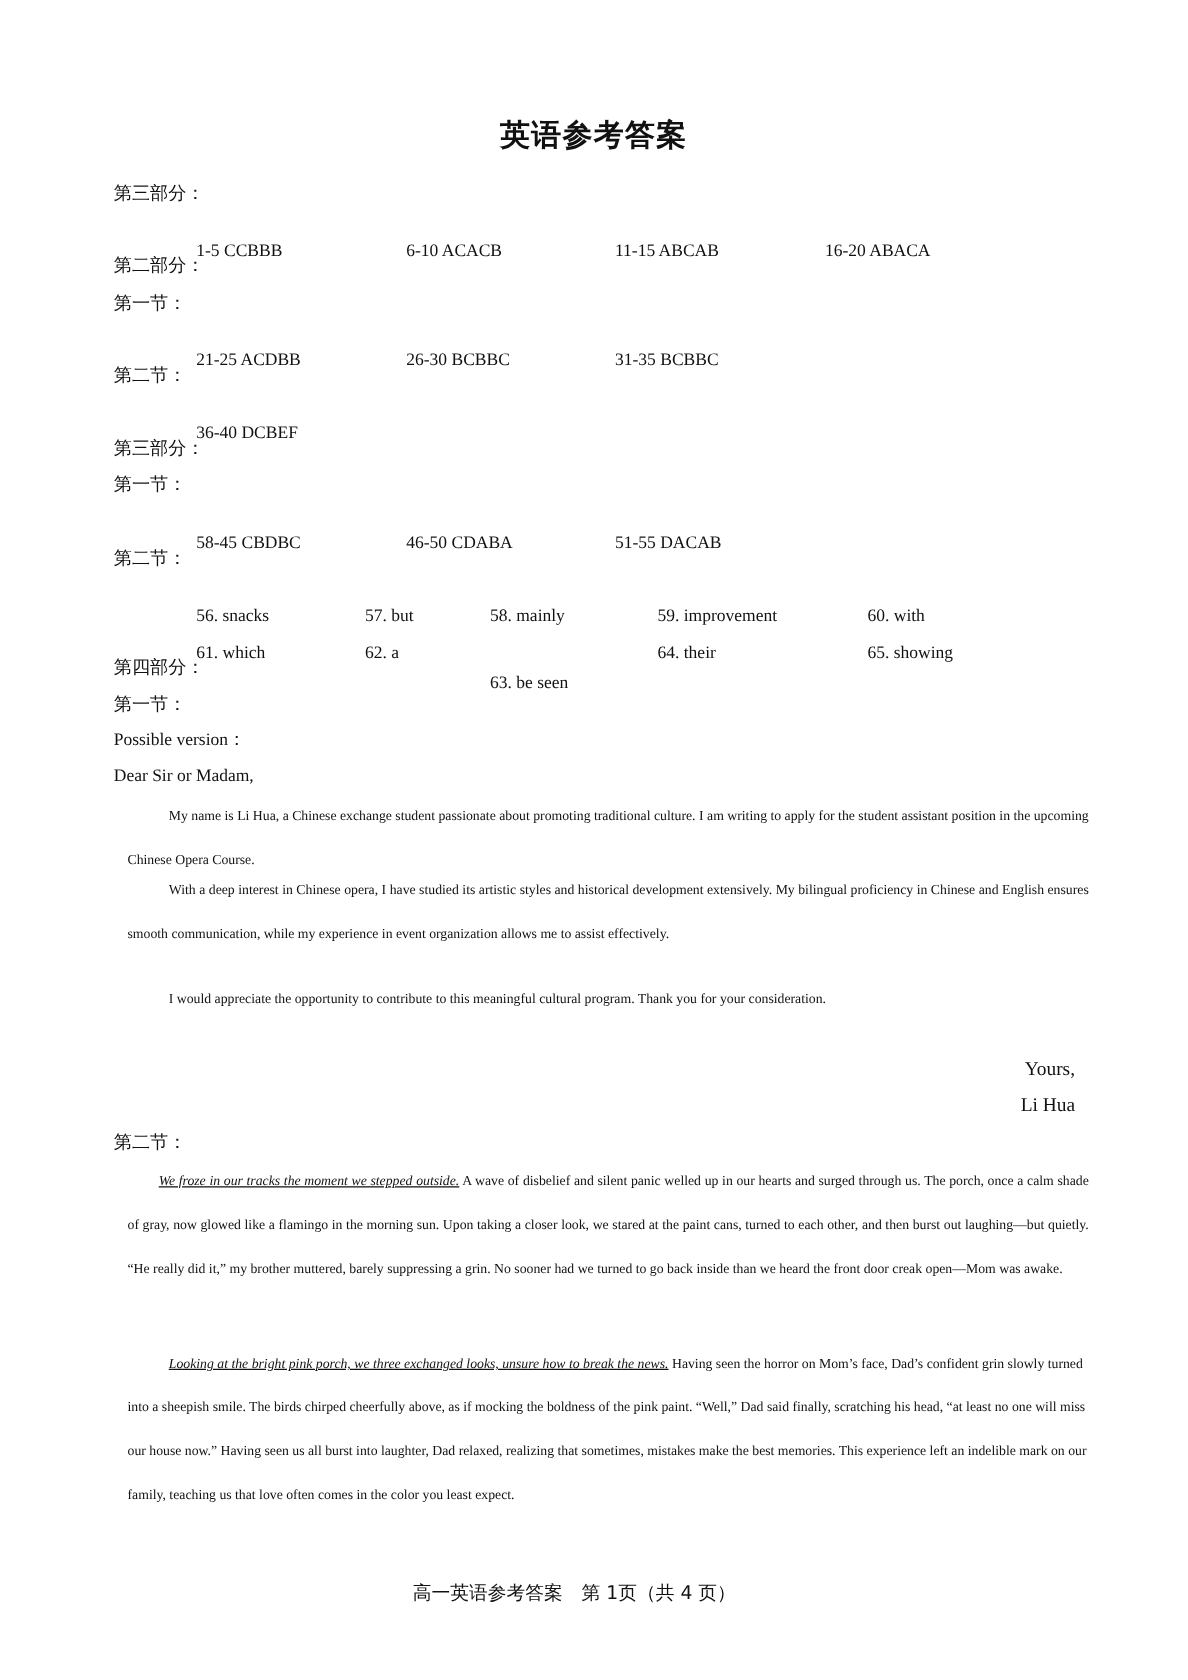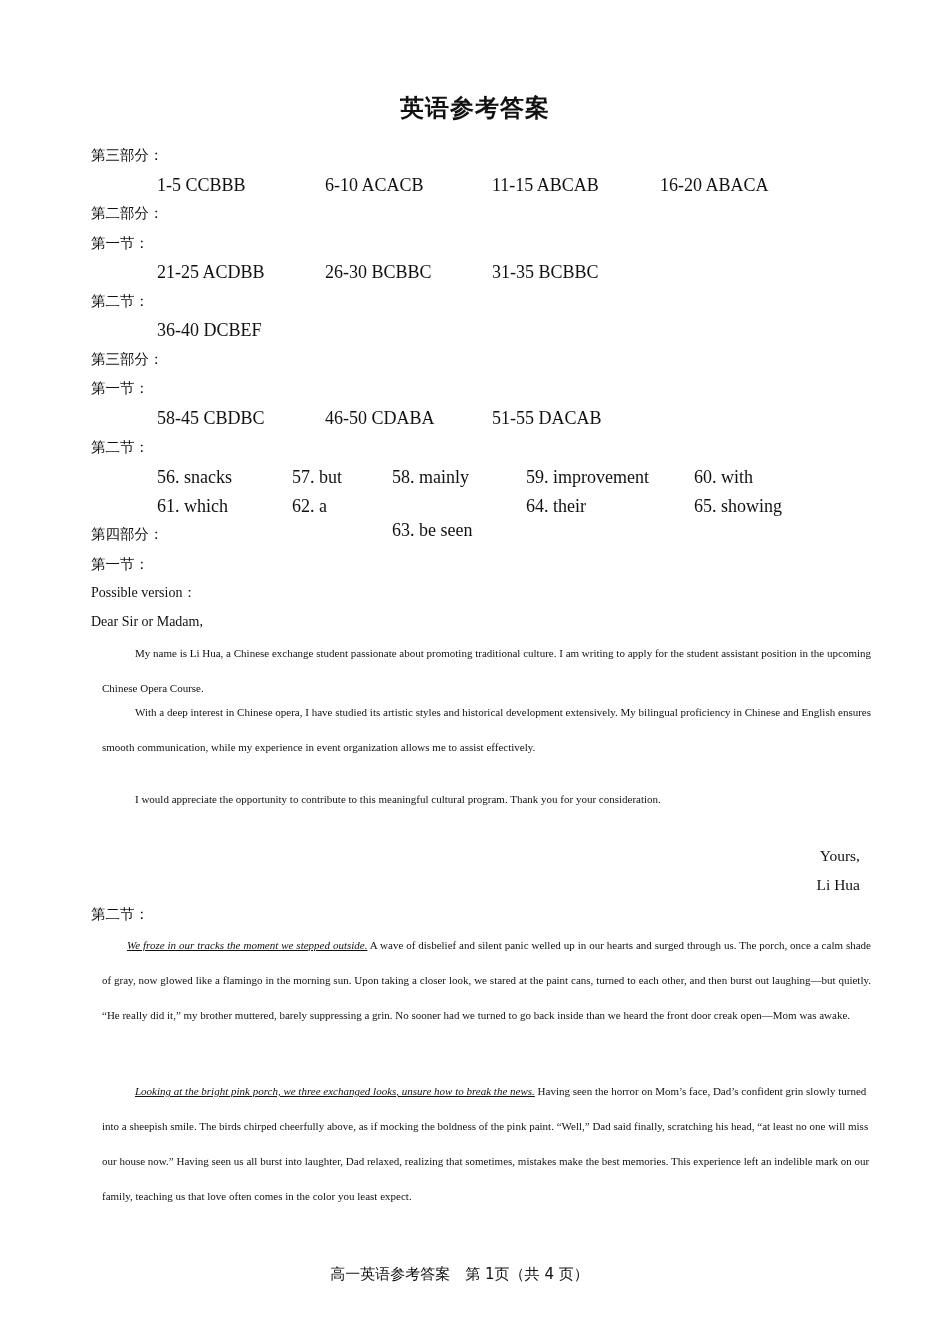--- a/index.html
+++ b/index.html
@@ -3,21 +3,21 @@
 <meta charset="utf-8">
 <style>
   html, body { margin: 0; padding: 0; background: #ffffff; }
   body { width: 950px; height: 1344px; position: relative; overflow: hidden;
          font-family: "Liberation Serif", "DejaVu Serif", serif; color: #111; }
   .title { position: absolute; top: 92px; left: 0; width: 950px; text-align: center;
            font-size: 24px; font-weight: bold; letter-spacing: 1px;
            font-family: "DejaVu Sans", "Liberation Sans", sans-serif; }
   .line { position: absolute; left: 91px; font-size: 14px; line-height: 20px; white-space: nowrap; }
   .zh { font-family: "DejaVu Serif", "Liberation Serif", serif; font-size: 14.5px; }
-  .row { position: absolute; font-size: 18px; line-height: 20px; white-space: nowrap; }
+  .row { position: absolute; font-size: 14px; line-height: 20px; white-space: nowrap; margin-top: 17px; }
   .para { position: absolute; left: 102px; width: 769px; font-size: 11px; line-height: 35px;
           text-align: justify; }
   .para .indent { display: inline-block; width: 33px; }
   .right { position: absolute; right: 90px; font-size: 15.5px; line-height: 20px; }
   .ul { text-decoration: underline; font-style: italic; }
   .footer { position: absolute; top: 1265px; left: 0; width: 919px; text-align: center;
             font-size: 15px; font-family: "DejaVu Sans", "Liberation Sans", sans-serif; }
 </style>
 </head>
 <body>

